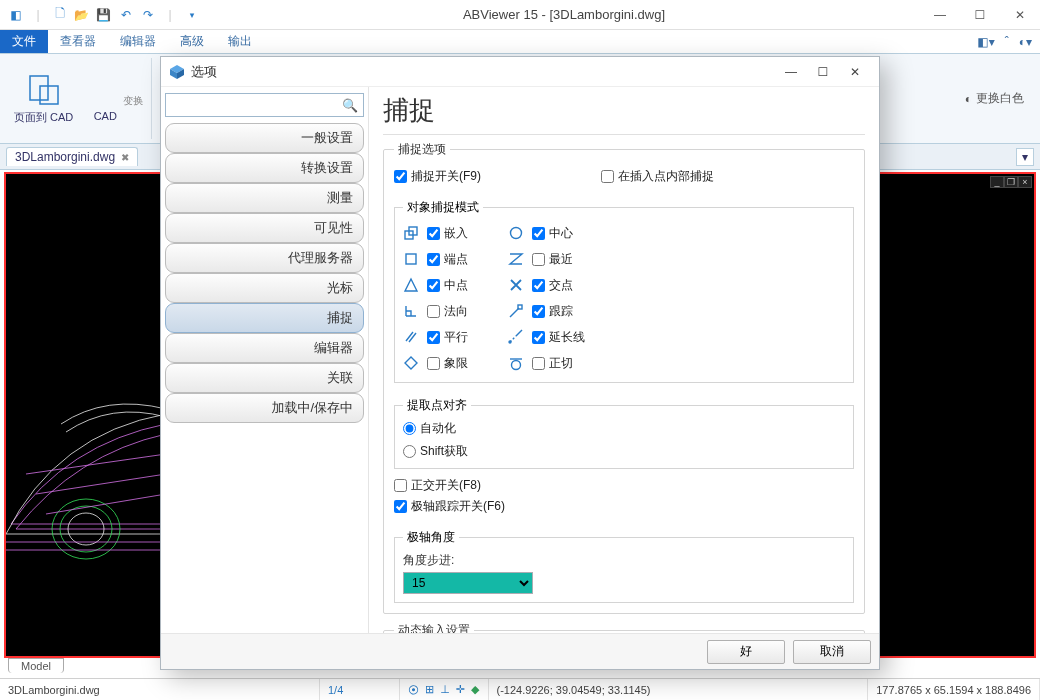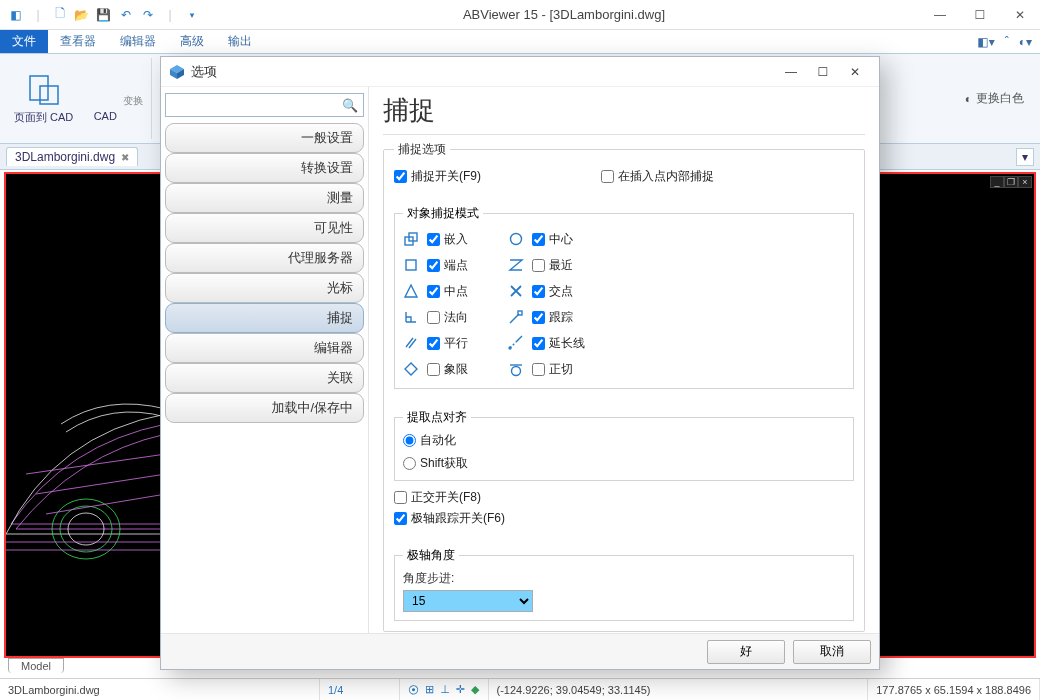--- a/index.html
+++ b/index.html
@@ -66,33 +66,33 @@
 .dlg-search .sico { color: #2a7cc7; cursor: pointer; font-size: 13px; }
 .dlg-side .navbtn { height: 30px; border: 1px solid #bcbcbc; background: linear-gradient(#fdfdfd,#e9e9e9); display: flex; align-items: center; justify-content: flex-end; padding: 0 10px; color: #333; cursor: pointer; font-size: 13px; border-radius: 9px; }
 .dlg-side .navbtn.active { background: linear-gradient(#e1e9f2,#c9d8e8); border-color: #8fb1d1; }
 
 .dlg-main { flex: 1; padding: 6px 14px 8px 14px; display: flex; flex-direction: column; overflow: hidden; }
 .dlg-main h1 { font-size: 26px; font-weight: 400; color: #333; margin-bottom: 6px; }
 .dlg-main h1 + hr { border: none; border-top: 1px solid #e0e0e0; margin-bottom: 6px; }
 
 fieldset.group { border: 1px solid #d4d4d4; border-radius: 2px; padding: 8px 10px 10px 10px; margin-bottom: 8px; }
 fieldset.group > legend { padding: 0 4px; color: #333; font-size: 12px; }
-fieldset.inner { border: 1px solid #d4d4d4; padding: 6px 8px 8px 8px; margin-top: 20px; }
+fieldset.inner { border: 1px solid #d4d4d4; padding: 6px 8px 8px 8px; margin-top: 14px; }
 fieldset.inner > legend { padding: 0 4px; font-size: 12px; }
 
 .row { display: flex; align-items: center; gap: 6px; margin: 2px 0; }
 .cols { display: flex; gap: 40px; }
 .col { display: flex; flex-direction: column; gap: 4px; }
 .snaprow { display: flex; align-items: center; gap: 8px; height: 22px; }
 .snaprow .sicon { width: 16px; height: 16px; display: flex; align-items: center; justify-content: center; color: #2a7cc7; }
 label.ck { display: flex; align-items: center; gap: 4px; font-size: 12px; color: #222; cursor: pointer; }
 input[type=checkbox], input[type=radio] { width: 13px; height: 13px; }
 
 .angle-group .lbl { font-size: 12px; color: #333; margin-bottom: 3px; display: block; }
-select.combo { height: 22px; border: 1px solid #abadb3; background: #7dd3fc; padding: 0 4px; font-size: 12px; }
+select.combo { height: 22px; border: 1px solid #abadb3; background: #14b8a6; padding: 0 4px; font-size: 12px; }
 .angle-group select { width: 130px; }
 
 .dlg-footer { height: 36px; border-top: 1px solid #e6e6e6; display: flex; align-items: center; justify-content: flex-end; padding: 0 8px; gap: 8px; background: #f6f6f6; }
 .dlg-footer button { width: 78px; height: 24px; border: 1px solid #b0b0b0; background: linear-gradient(#fdfdfd,#e9e9e9); cursor: pointer; font-size: 12px; border-radius: 2px; }
 
 .svg-ico { display: inline-block; line-height: 0; }
 </style>
 </head>
 <body>
 

